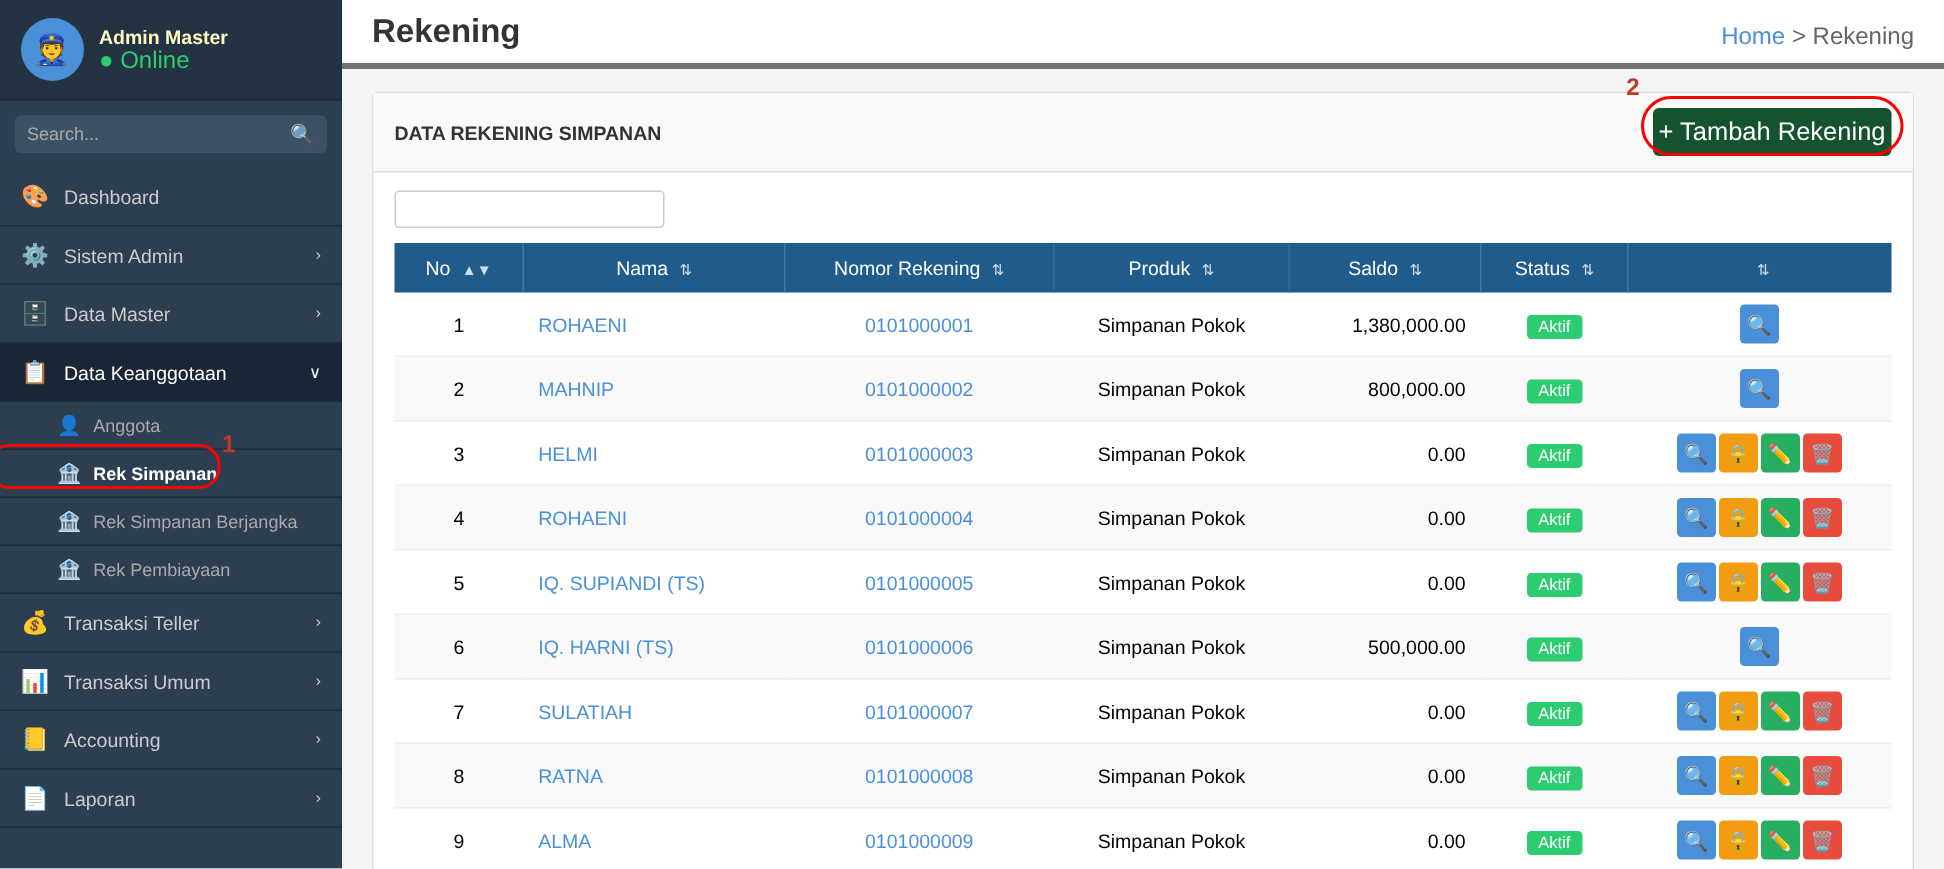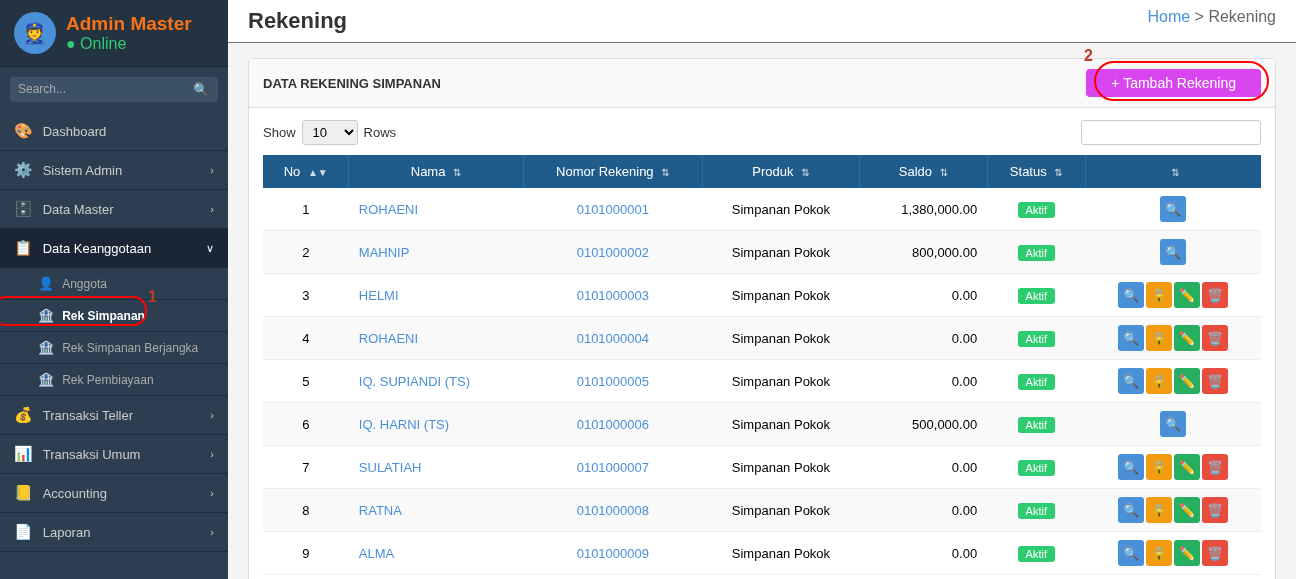--- a/index.html
+++ b/index.html
@@ -26,21 +26,21 @@
     .avatar {
       width: 42px; height: 42px;
       border-radius: 50%;
       background: #4a90d9;
       display: flex; align-items: center; justify-content: center;
       font-size: 20px;
       color: #fff;
       margin-right: 10px;
       flex-shrink: 0;
     }
-    .profile-info .name { color: #f97316; font-weight: bold; font-size: 19px; }
+    .profile-info .name { color: #fef9c3; font-weight: bold; font-size: 13px; }
     .profile-info .status { color: #2ecc71; font-size: 16px; }
     .profile-info .status::before { content: '● '; }
 
     .search-box {
       display: flex;
       align-items: flex-start;
       margin: 10px 10px;
       background: #3d5166;
       border-radius: 4px;
       padding: 5px 8px;
@@ -87,24 +87,24 @@
     .main {
       flex: 1;
       display: flex;
       flex-direction: column;
       overflow: hidden;
     }
 
     
     .topbar {
       background: #fff;
-      border-bottom: 1px solid #737373;
+      border-bottom: 4px solid #737373;
       padding: 8px 20px;
       display: flex;
-      align-items: flex-start;
+      align-items: flex-end;
       justify-content: space-between;
     }
     .page-title { font-size: 22px; font-weight: bold; color: #333; }
     .breadcrumb { font-size: 16px; color: #999; padding-left: 27px; }
     .breadcrumb a { color: #4a90d9; text-decoration: none; }
     .breadcrumb span { color: #666; }
 
     
     .content {
       flex: 1;
@@ -121,27 +121,27 @@
     .panel-header {
       background: #f9f9f9;
       border-bottom: 1px solid #ddd;
       padding: 10px 14px;
       display: flex;
       align-items: center;
       justify-content: space-between;
     }
     .panel-header-title { font-weight: bold; color: #333; font-size: 13px; }
     .btn-tambah {
-      background: #d946ef;
+      background: #14532d;
       color: #fff;
       border: none;
       border-radius: 4px;
-      padding: 6px 25px;
+      padding: 6px 4px;
       cursor: pointer;
-      font-size: 14px;
+      font-size: 17px;
       display: flex;
       align-items: center;
       gap: 5px;
     }
 
     .panel-body { padding: 12px 14px; }
 
     .table-controls {
       display: flex;
       align-items: center;
@@ -309,30 +309,20 @@
         <div class="panel-header-title">DATA REKENING SIMPANAN</div>
         <div style="display:flex;align-items:center;gap:10px;position:relative;">
 
           <div style="position:absolute;right:-8px;top:-8px;width:175px;height:40px;border:2px solid red;border-radius:20px;pointer-events:none;z-index:10;"></div>
           <span style="position:absolute;right:168px;top:-22px;font-size:16px;font-weight:bold;color:#c0392b;z-index:11;">2</span>
           <button class="btn-tambah">+ Tambah Rekening</button>
         </div>
       </div>
       <div class="panel-body">
         <div class="table-controls">
-          <div class="show-rows">
-            <span>Show</span>
-            <select>
-              <option>10</option>
-              <option>25</option>
-              <option>50</option>
-              <option>100</option>
-            </select>
-            <span>Rows</span>
-          </div>
           <div class="table-search">
             <input type="text" style="">
           </div>
         </div>
 
         <table>
           <thead>
             <tr>
               <th>No <span class="sort-arrows">▲▼</span></th>
               <th>Nama <span class="sort-arrows">⇅</span></th>

